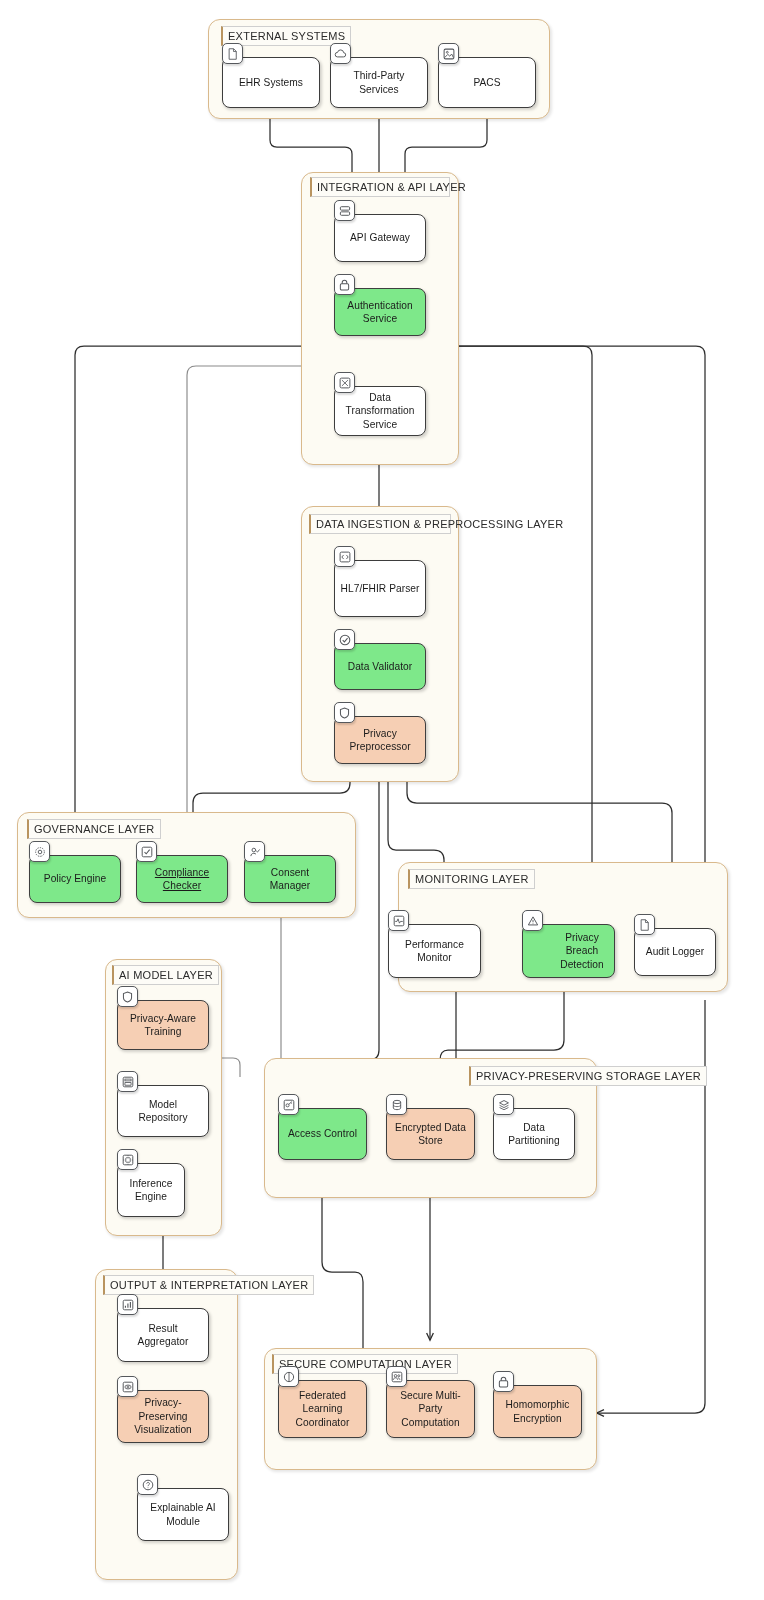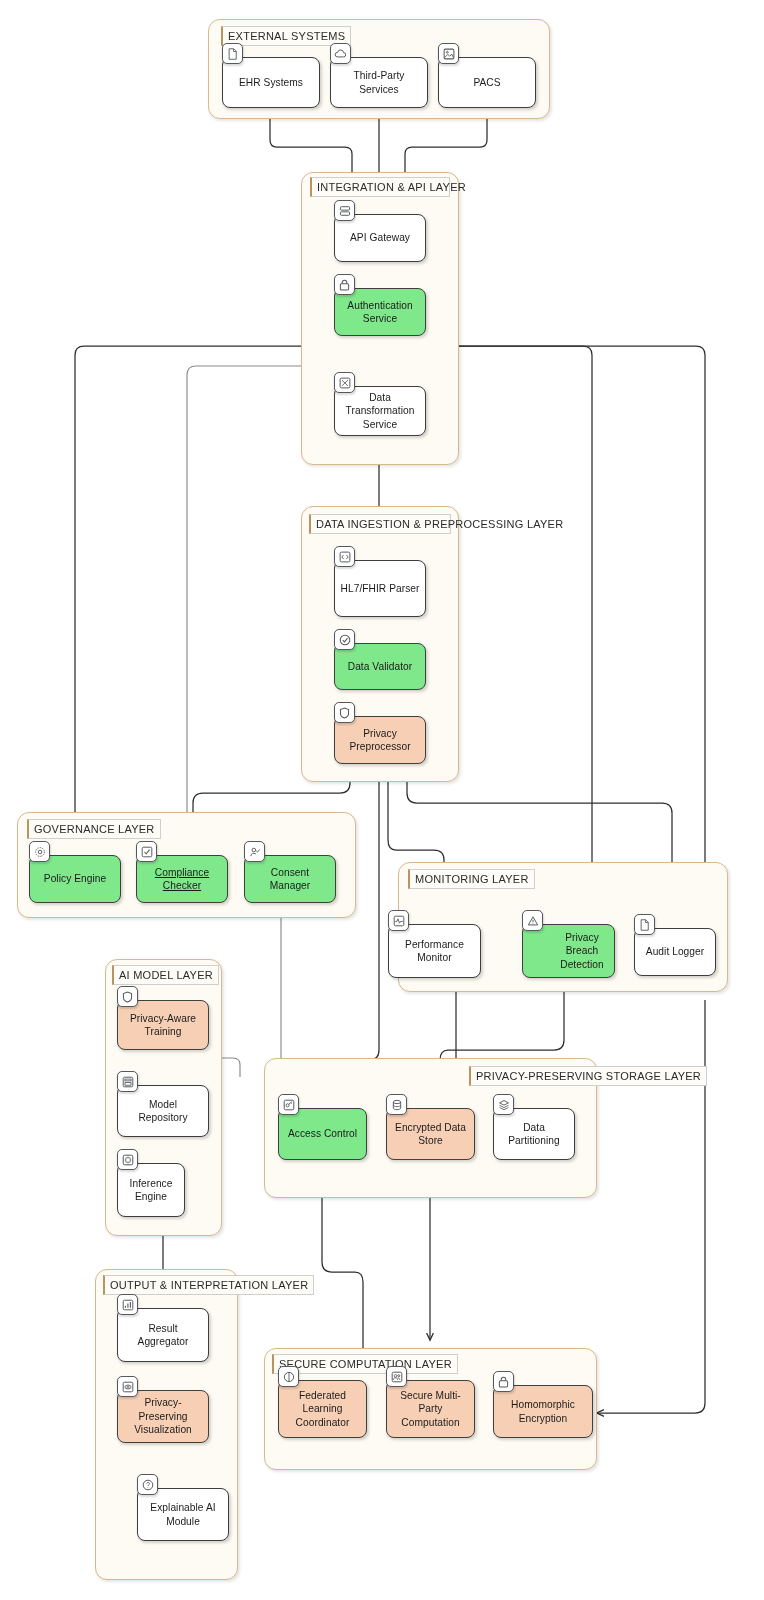--- a/index.html
+++ b/index.html
@@ -446,21 +446,21 @@
       <svg width="12" height="12" viewBox="0 0 14 14">
           <rect x="1.4" y="1.4" width="11.2" height="11.2" rx="1.6" fill="none" stroke="#55585c" stroke-width="1.15"></rect>
           <circle cx="5.3" cy="5.6" r="1.5" fill="none" stroke="#55585c" stroke-width="1"></circle>
           <circle cx="9.1" cy="5.6" r="1.2" fill="none" stroke="#55585c" stroke-width="1"></circle>
           <path d="M2.8 10.3c0-1.5 1.1-2.4 2.5-2.4s2.5.9 2.5 2.4M8 8.1c1.3 0 2.3.8 2.3 2.2" fill="none" stroke="#55585c" stroke-width="1"></path>
         </svg>
     </span>
     <span class="node-label">Secure Multi-Party Computation</span>
   </div>
 
-  <div class="node peach" style="left:493px; top:1385px; width:100px; height:53px;">
+  <div class="node peach" style="left:493px; top:1385px; width:89px; height:53px;">
     <span class="badge">
       <svg width="11" height="12" viewBox="0 0 13 14">
           <rect x="1.6" y="5.6" width="9.8" height="7.2" rx="1.5" fill="none" stroke="#55585c" stroke-width="1.2"></rect>
           <path d="M3.8 5.6V4a2.7 2.7 0 0 1 5.4 0v1.6" fill="none" stroke="#55585c" stroke-width="1.2"></path>
         </svg>
     </span>
     <span class="node-label">Homomorphic Encryption</span>
   </div>
 
 </div>

